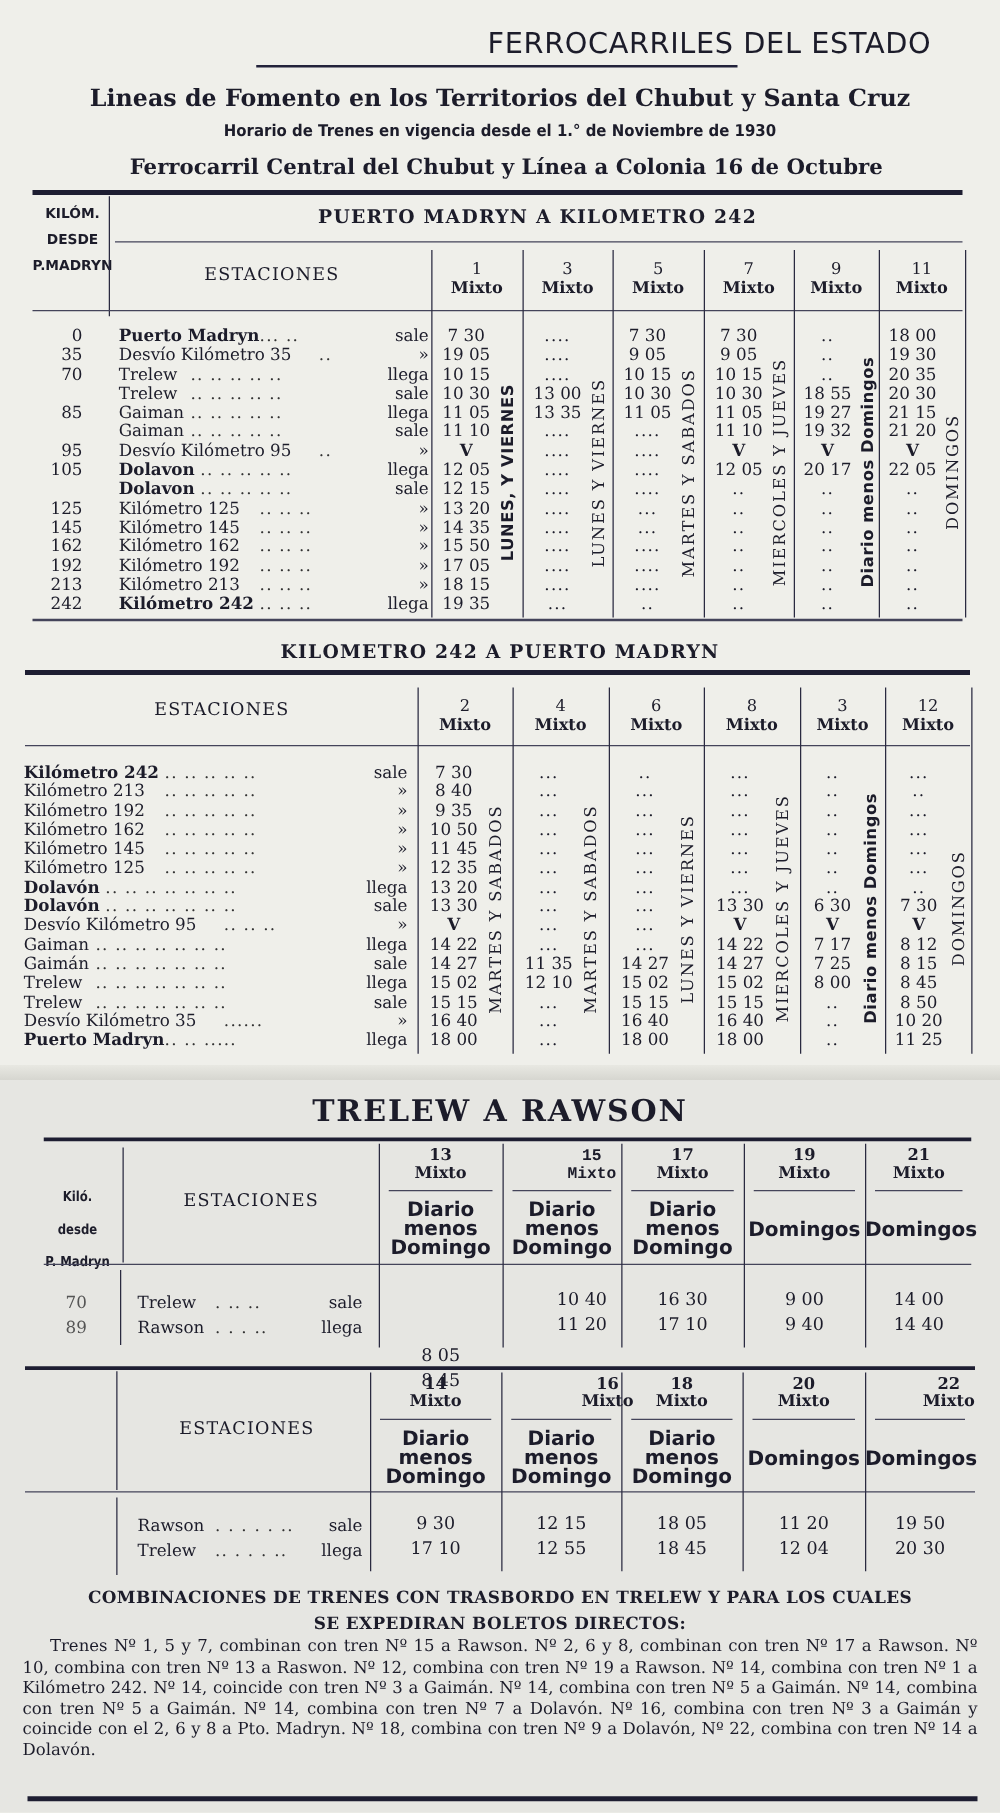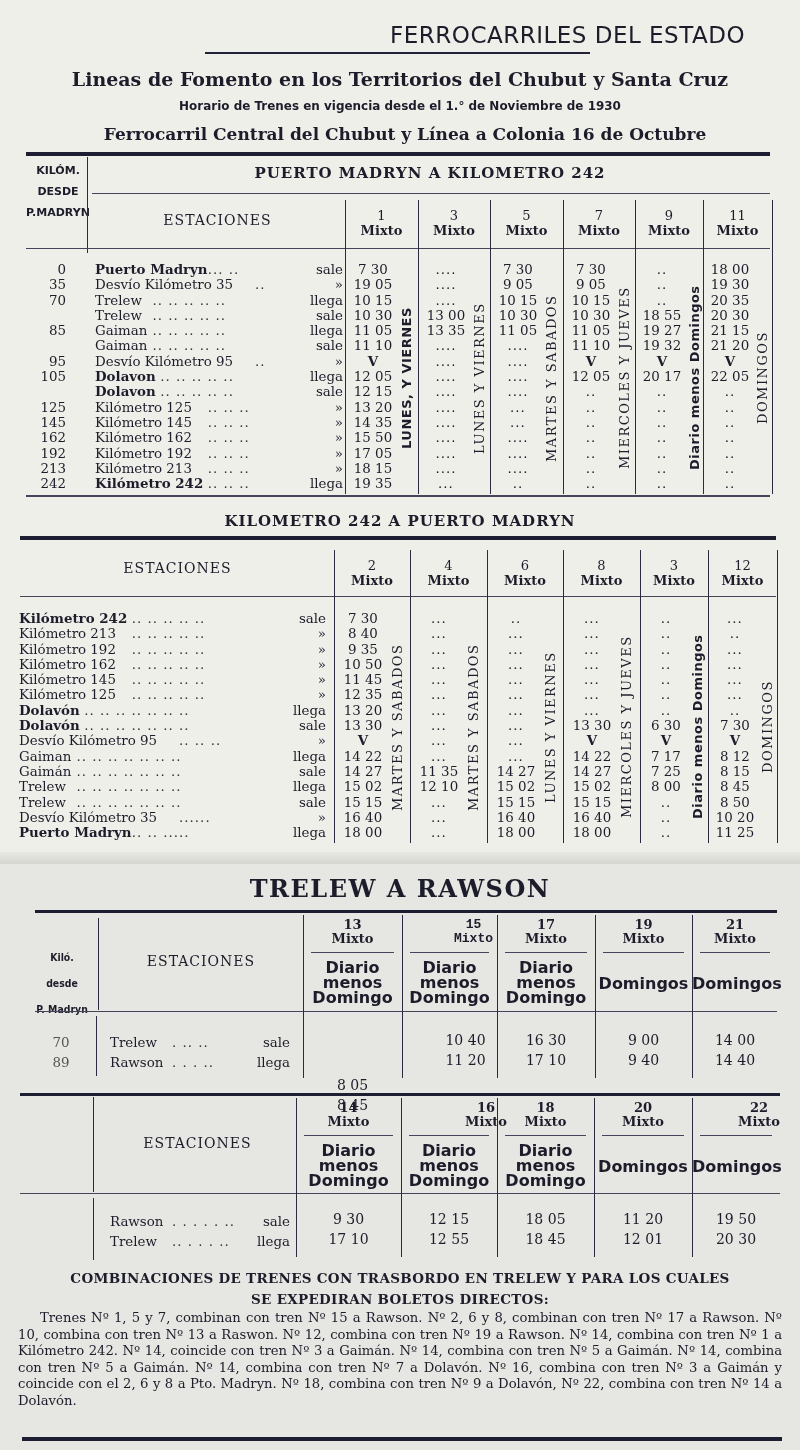--- a/index.html
+++ b/index.html
@@ -728,21 +728,21 @@
       <div class="tv" style="left:401px;top:1209px;width:96px;">
         <div>12 15</div>
         <div>12 55</div>
       </div>
       <div class="tv" style="left:497px;top:1209px;width:97px;">
         <div>18 05</div>
         <div>18 45</div>
       </div>
       <div class="tv" style="left:594px;top:1209px;width:98px;">
         <div>11 20</div>
-        <div>12 01</div>
+        <div>12 04</div>
       </div>
       <div class="tv" style="left:692px;top:1209px;width:88px;">
         <div>19 50</div>
         <div>20 30</div>
       </div>
     </div>
 </section>
 
 <section>
   <div class="comb-h" style="top:1270px;">COMBINACIONES DE TRENES CON TRASBORDO EN TRELEW Y PARA LOS CUALES</div>

